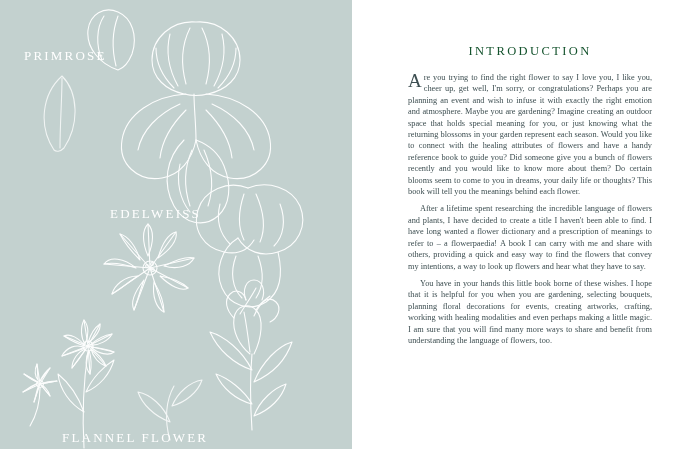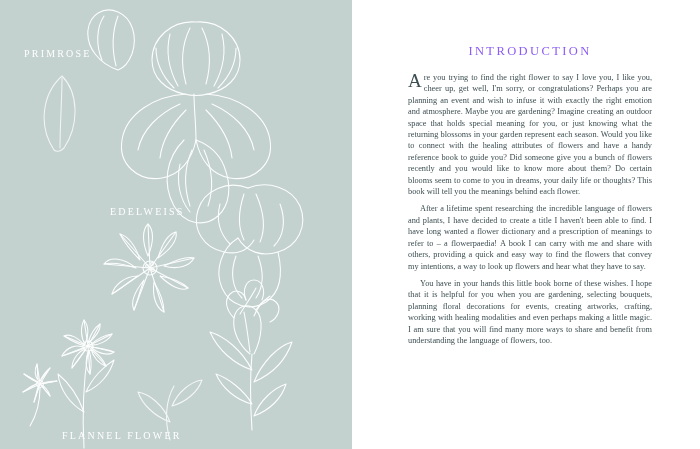--- a/index.html
+++ b/index.html
@@ -32,21 +32,21 @@
     position: absolute;
     top: 0;
     left: 0;
     width: 352px;
     height: 449px;
   }
   .plant-label {
     position: absolute;
     color: #ffffff;
     font-family: "Liberation Serif", serif;
-    font-size: 10px;
+    font-size: 13px;
     letter-spacing: 2.2px;
     white-space: nowrap;
   }
   .lbl-primrose      { left: 24px;  top: 48px; }
   .lbl-edelweiss     { left: 110px; top: 206px; }
   .lbl-flannel       { left: 62px;  top: 430px; }
   .lbl-tuberose      { left: 252px; top: 430px; margin-top: 24px; }
 
   
   .right-page {
@@ -60,21 +60,21 @@
     left: 56px;
     top: 44px;
     width: 244px;
     color: #3f4f52;
   }
   .chapter-title {
     text-align: center;
     font-family: "Liberation Serif", serif;
     font-size: 12.5px;
     letter-spacing: 2.4px;
-    color: #8b5cf6;
+    color: #14532d;
     margin-bottom: 13px;
   }
   p.body {
     margin: 0 0 0 0;
     font-size: 8.3px;
     line-height: 11.4px;
     text-align: justify;
     color: #3d4e51;
     font-family: "Liberation Serif", serif;
   }

